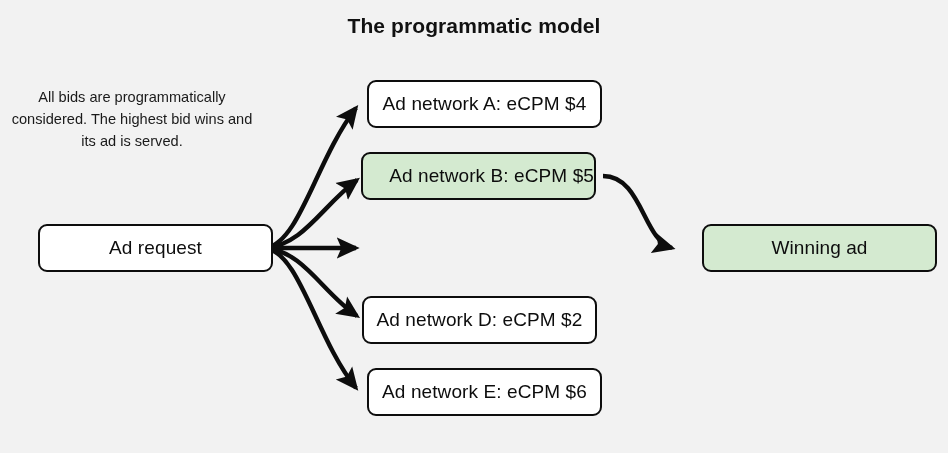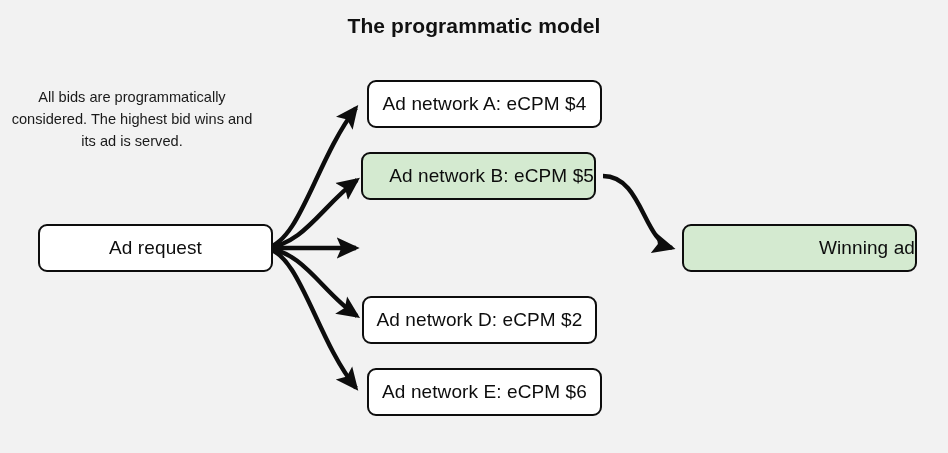--- a/index.html
+++ b/index.html
@@ -63,21 +63,21 @@
   }
   .node.green {
     background: #d4ead0;
   }
   .node-request { left: 30px;  top: 224px; width: 235px; height: 48px; margin-left: 8px; }
   .node-a       { left: 367px; top: 80px;  width: 235px; height: 48px; }
   .node-b       { left: 361px; top: 152px; width: 235px; height: 48px; justify-content: flex-end; }
   .node-c       { left: 367px; top: 224px; width: 235px; height: 48px; }
   .node-d       { left: 362px; top: 296px; width: 235px; height: 48px; }
   .node-e       { left: 367px; top: 368px; width: 235px; height: 48px; }
-  .node-win     { left: 682px; top: 224px; width: 235px; height: 48px; justify-content: flex-end; }
+  .node-win     { left: 702px; top: 224px; width: 235px; height: 48px; }
 </style>
 </head>
 <body>
 
 <div id="canvas">
 
   <div class="title">The programmatic model</div>
 
   <div class="caption">All bids are programmatically considered. The highest bid wins and its ad is served.</div>
 

